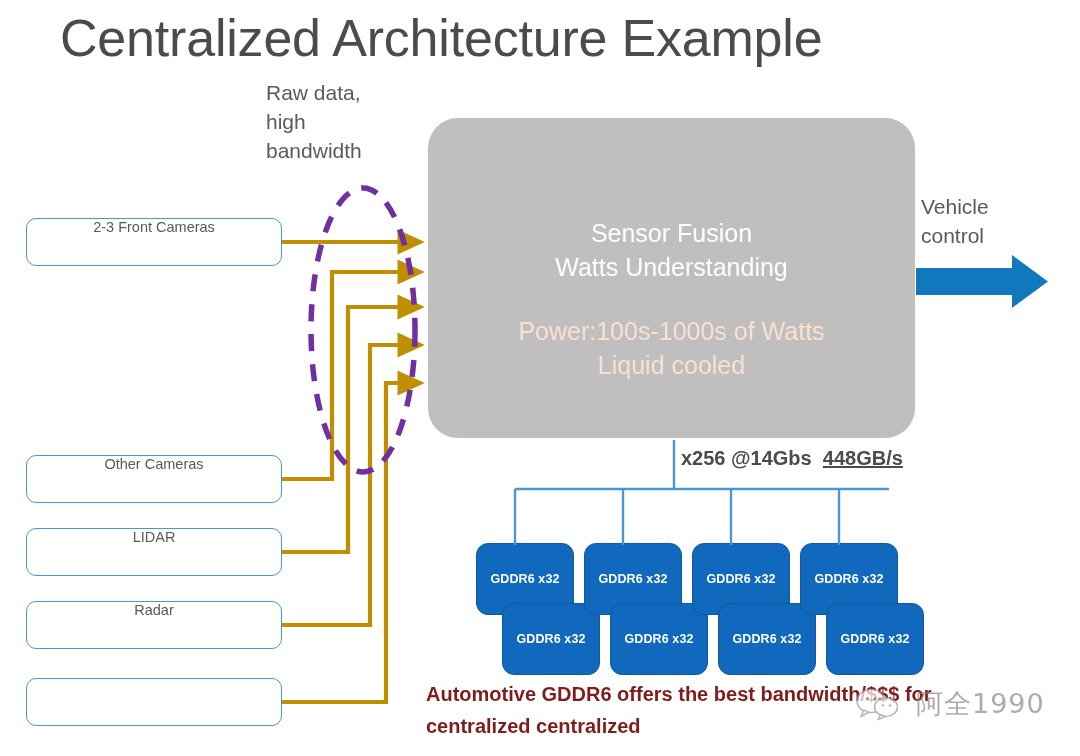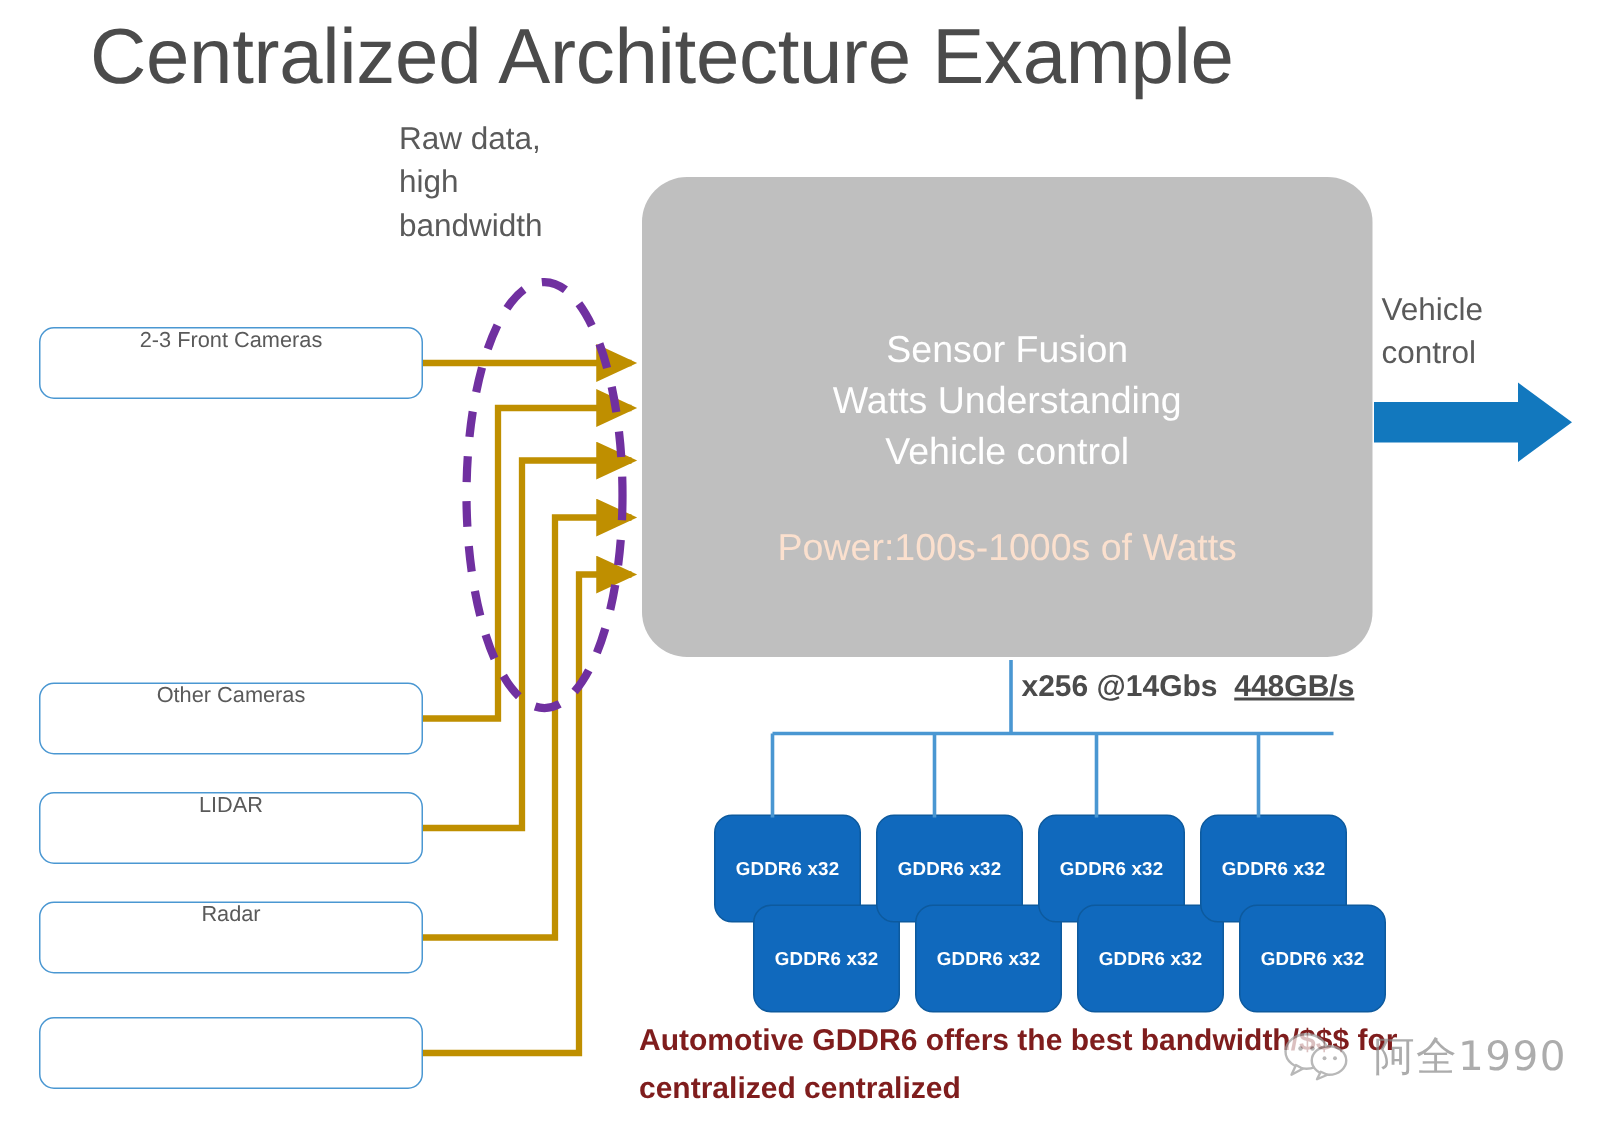--- a/index.html
+++ b/index.html
@@ -184,23 +184,23 @@
   <div id="raw-data-label">
     <div>Raw data,</div>
     <div>high</div>
     <div>bandwidth</div>
   </div>
 
   <div id="central-box">
     <div id="central-text">
       <div class="central-line-white">Sensor Fusion</div>
       <div class="central-line-white">Watts Understanding</div>
-      <div class="central-line-white">Vehicle control</div>
       <div class="central-gap"></div>
       <div class="central-line-peach">Power:100s-1000s of Watts</div>
+      <div class="central-line-peach">Liquid cooled</div>
     </div>
   </div>
 
   <div class="sensor-box" style="top:218px">
     <span class="sensor-label">2-3 Front Cameras</span>
   </div>
   <div class="sensor-box" style="top:455px">
     <span class="sensor-label">Other Cameras</span>
   </div>
   <div class="sensor-box" style="top:528px">

